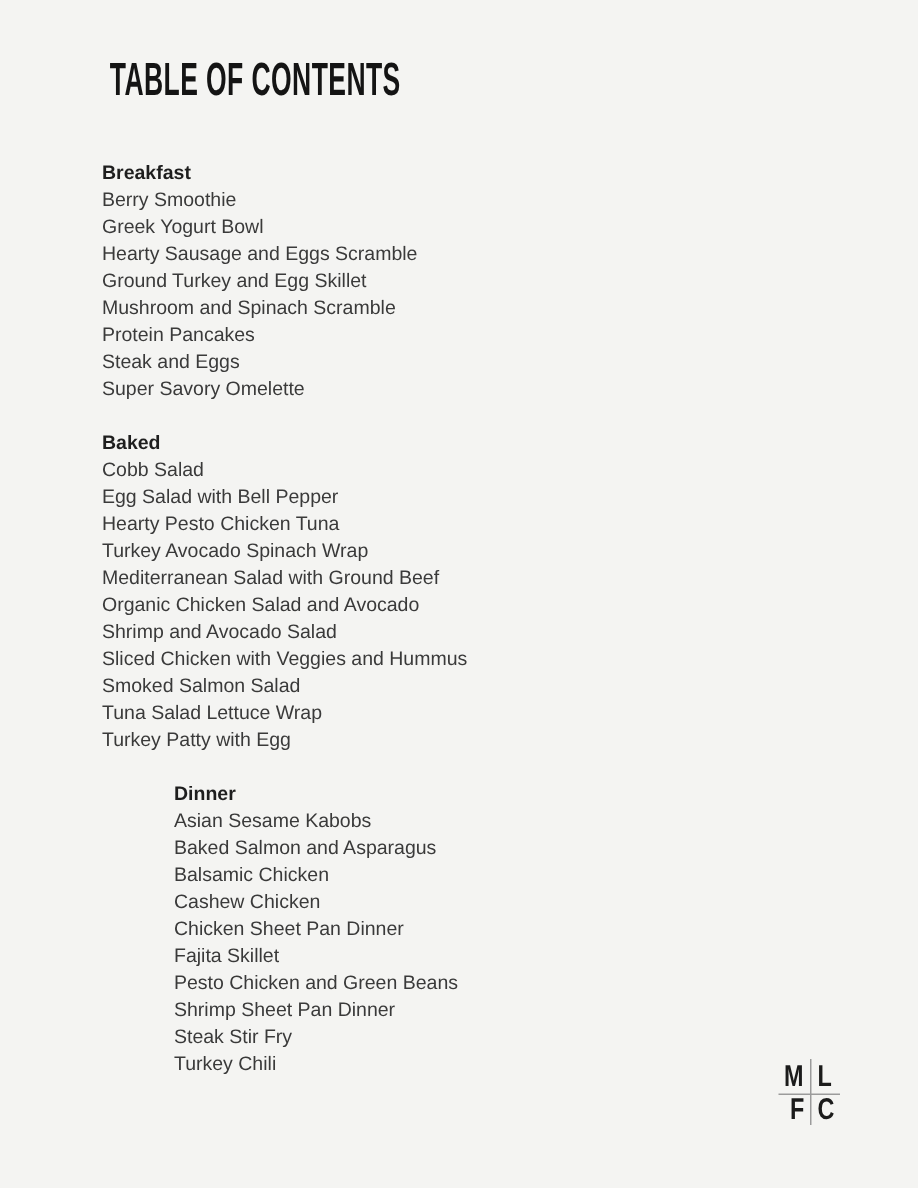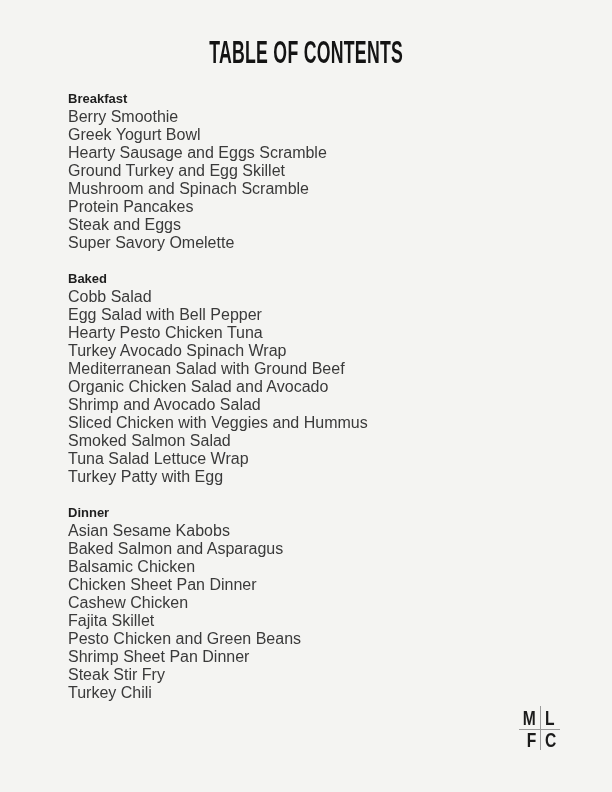--- a/index.html
+++ b/index.html
@@ -27,57 +27,56 @@
     background: var(--background, #f4f4f2);
   }
 
   
   .title {
     position: absolute;
     top: 37px;
     left: 0;
     width: 100%;
     margin: 0;
-    text-align: center;
     font-size: 31px;
     line-height: 31px;
     font-weight: 700;
     color: var(--title, #141414);
   }
   .title-inner {
     display: inline-block;
     white-space: nowrap;
     letter-spacing: 0.5px;
     transform: scaleX(0.57);
     transform-origin: center;
   }
 
   
   .toc {
     position: absolute;
     left: 68px;
-    top: 90px;
+    top: 106px;
     width: 480px;
   }
   .toc-section { margin: 0 0 18px 0; }
-  .toc-section:last-child { margin-bottom: 0; }
+  .toc-section:last-child { margin-bottom: 0; margin-left: 48px; }
   .section-heading {
     margin: 0;
     font-size: 13px;
     line-height: 18px;
     font-weight: 700;
     color: var(--heading, #1e1e1e);
   }
   .section-list {
     margin: 0;
     padding: 0;
     list-style: none;
   }
   .toc-entry {
-    font-size: 16px;
+    font-size: 13px;
     line-height: 18px;
     font-weight: 400;
     color: var(--entry, #3a3a3a);
     cursor: default;
   }
 
   
   .logo {
     position: absolute;
     left: 519px;
@@ -181,23 +180,23 @@
   <section class="toc-section">
     <h2 class="section-heading">Dinner</h2>
     <ul class="section-list">
 
   <li class="toc-entry">Asian Sesame Kabobs</li>
 
   <li class="toc-entry">Baked Salmon and Asparagus</li>
 
   <li class="toc-entry">Balsamic Chicken</li>
 
+  <li class="toc-entry">Cashew Chicken</li>
+
   <li class="toc-entry">Chicken Sheet Pan Dinner</li>
-
-  <li class="toc-entry">Cashew Chicken</li>
 
   <li class="toc-entry">Fajita Skillet</li>
 
   <li class="toc-entry">Pesto Chicken and Green Beans</li>
 
   <li class="toc-entry">Shrimp Sheet Pan Dinner</li>
 
   <li class="toc-entry">Steak Stir Fry</li>
 
   <li class="toc-entry">Turkey Chili</li>

